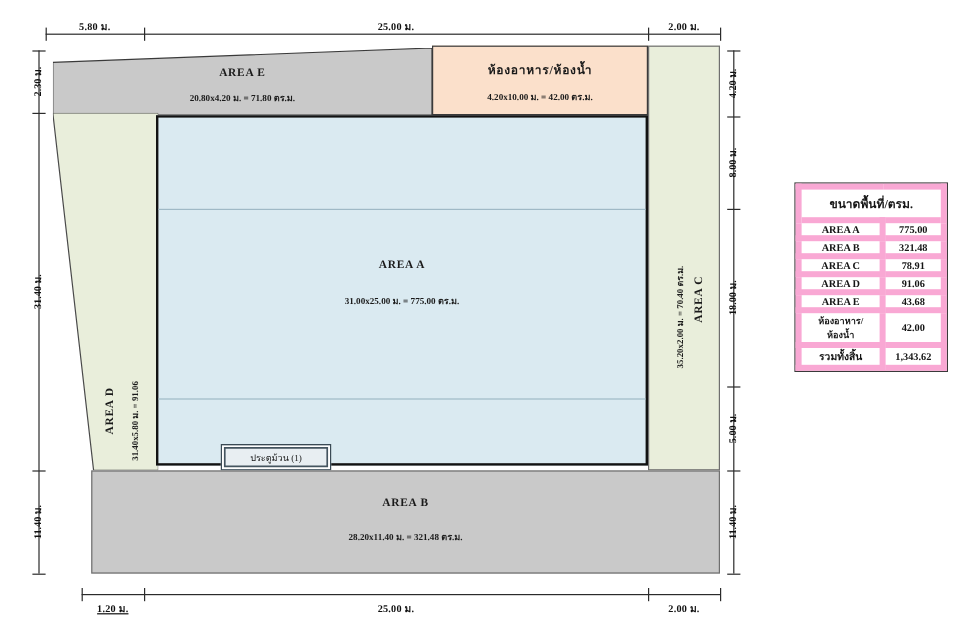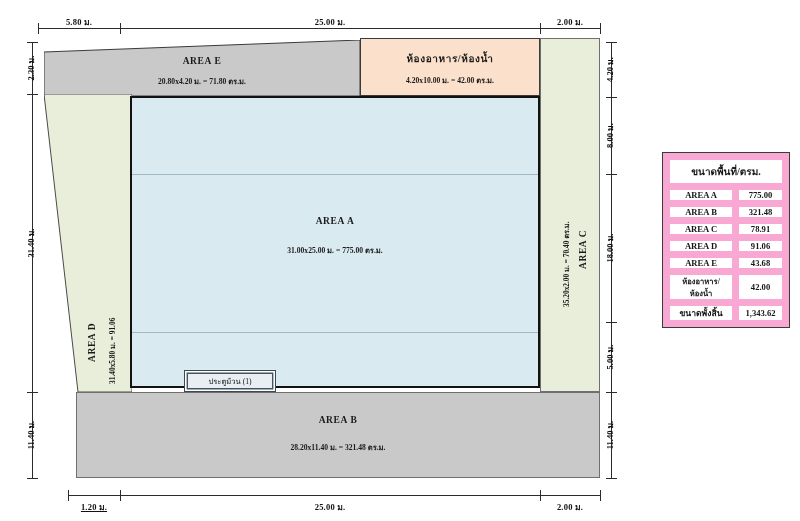--- a/index.html
+++ b/index.html
@@ -56,21 +56,21 @@
   }
   .door span{font-size:7.6px;font-weight:normal;color:#111;}
 
   
   #sumtable{
     position:absolute;border:1.4px solid #3a3a3a;background:#fff;
     border-collapse:collapse;
   }
   #sumtable table{border-collapse:collapse;width:100%;height:100%;}
   #sumtable td,#sumtable th{
-    border:7px solid #f9a8d4;font-size:8.6px;font-weight:bold;
+    border:5px solid #f9a8d4;font-size:8.6px;font-weight:bold;
     padding:0 5px;color:#151515;
   }
   #sumtable th{font-size:10px;text-align:center;padding:4px 0;border-bottom:1.4px solid #3a3a3a;}
   #sumtable td.name{text-align:center;}
   #sumtable td.val{text-align:center;width:42%;}
   tr.total td{border-top:1.4px solid #3a3a3a;}
   tr.total td.name, tr.total td.val{font-weight:bold;}
 </style>
 </head>
 <body>
@@ -199,20 +199,20 @@
         </tr>
         <tr>
           <td class="name">AREA E</td>
           <td class="val">43.68</td>
         </tr>
         <tr>
           <td class="name" style="font-size:7.6px;">ห้องอาหาร/ห้องน้ำ</td>
           <td class="val">42.00</td>
         </tr>
         <tr class="total">
-          <td class="name">ขนาดพั้งสิ้น</td>
+          <td class="name">รวมทั้งสิ้น</td>
           <td class="val">1,343.62</td>
         </tr>
       </tbody>
     </table>
   </div>
 
 </div>
 
 </body></html>

